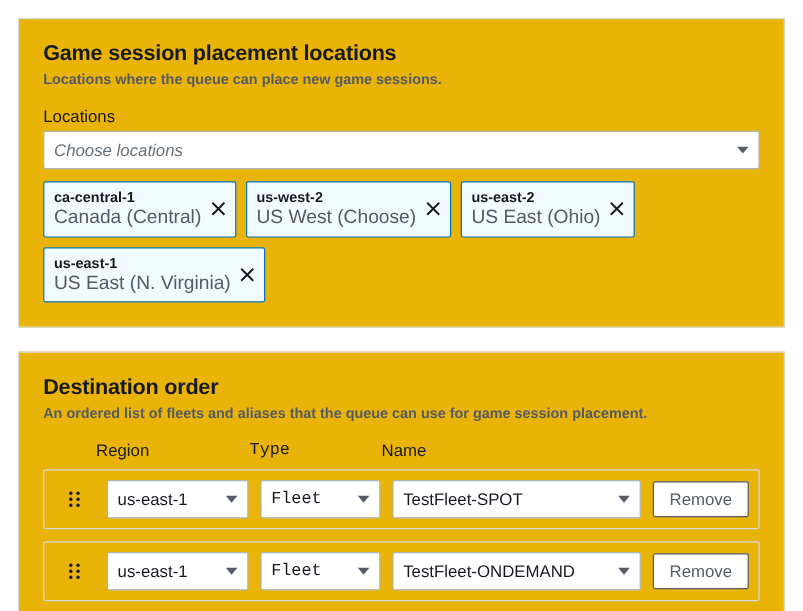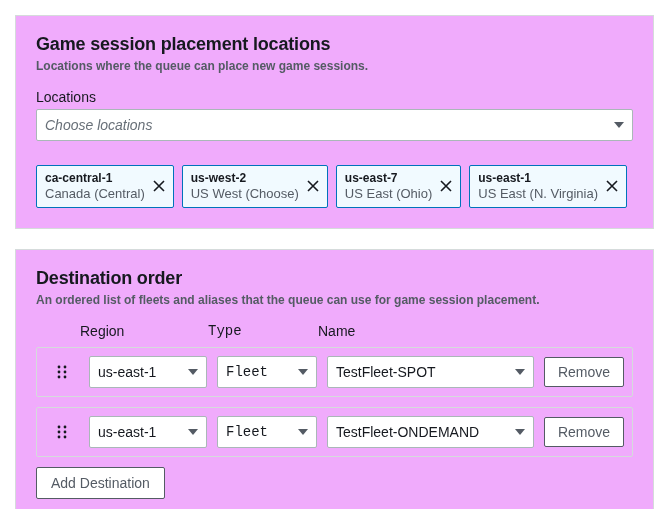--- a/index.html
+++ b/index.html
@@ -6,21 +6,21 @@
   body {
     font-family: "Amazon Ember", "Helvetica Neue", Arial, sans-serif;
     background: #ffffff;
     padding: 15px;
     width: 669px;
     color: #16191f;
     font-size: 14px;
   }
   .panel {
     border: 1px solid #d5dbdb;
-    background: #f0abfc;
+    background: #eab308;
     margin-bottom: 20px;
   }
   .panel-header {
     padding: 18px 20px 16px 20px;
   }
   .panel-title {
     font-size: 18px;
     font-weight: 700;
     color: #16191f;
     letter-spacing: -0.01em;
@@ -59,38 +59,38 @@
     position: absolute;
     right: 8px;
     top: 50%;
     transform: translateY(-50%);
   }
   .caret svg { display:block; }
   .token-row {
     display: flex;
     flex-wrap: wrap;
     gap: 8px;
-    margin-top: 24px;
+    margin-top: 10px;
   }
   .token {
     border: 1px solid #0073bb;
     background: #f1faff;
     border-radius: 2px;
     padding: 5px 28px 5px 8px;
     position: relative;
     min-width: 110px;
   }
   .token-code {
     font-size: 12px;
     font-weight: 700;
     color: #16191f;
     line-height: 1.2;
   }
   .token-desc {
-    font-size: 13px;
+    font-size: 16px;
     color: #545b64;
     line-height: 1.2;
     margin-top: 1px;
     text-align: right;
   }
   .token-x {
     position: absolute;
     right: 6px;
     top: 50%;
     transform: translateY(-50%);
@@ -167,21 +167,21 @@
       <div class="token">
         <div class="token-code">us-west-2</div>
         <div class="token-desc">US West (Choose)</div>
         <span class="token-x">
           <svg width="12" height="12" viewBox="0 0 12 12">
               <path d="M1 1 L11 11 M11 1 L1 11" stroke="#16191f" stroke-width="1.6"></path>
             </svg>
         </span>
       </div>
       <div class="token">
-        <div class="token-code">us-east-7</div>
+        <div class="token-code">us-east-2</div>
         <div class="token-desc">US East (Ohio)</div>
         <span class="token-x">
           <svg width="12" height="12" viewBox="0 0 12 12">
               <path d="M1 1 L11 11 M11 1 L1 11" stroke="#16191f" stroke-width="1.6"></path>
             </svg>
         </span>
       </div>
       <div class="token">
         <div class="token-code">us-east-1</div>
         <div class="token-desc">US East (N. Virginia)</div>

